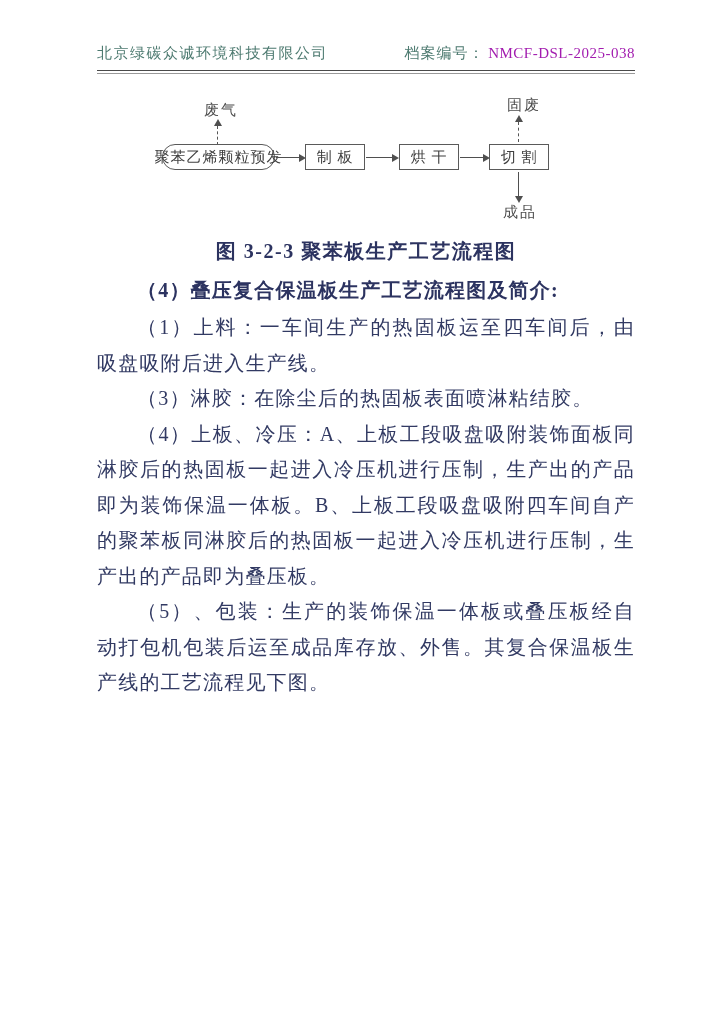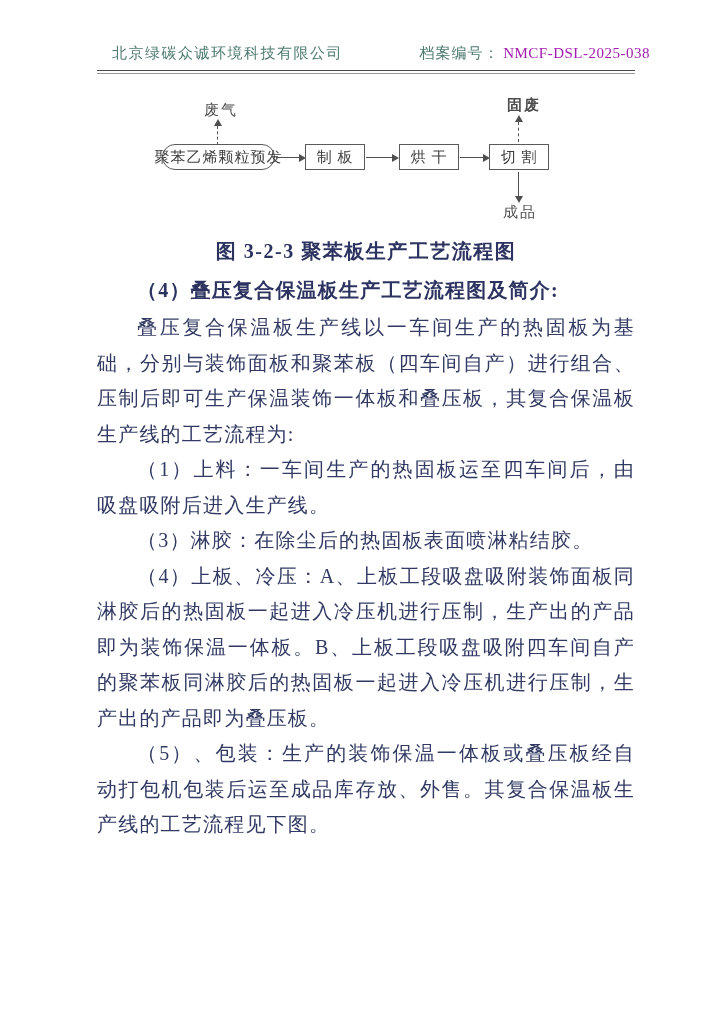--- a/index.html
+++ b/index.html
@@ -9,21 +9,20 @@
     width:723px; height:1024px;
     background:#ffffff;
     font-family:"Liberation Serif","DejaVu Serif",serif;
     overflow:hidden;
   }
   
   .header {
     position:absolute; left:97px; top:44px; width:538px;
     display:flex; justify-content:space-between; align-items:flex-start;
     font-size:15px;
-    margin-left:15px;
   }
   .header .company { color:#4d7a70; letter-spacing:1.5px; }
   .header .archive { white-space:nowrap; }
   .header .archive-label { color:#4d7a70; letter-spacing:1px; }
   .header .archive-number { color:#a21caf; font-family:"Liberation Serif",serif; letter-spacing:0.5px; }
   .header-rule {
     position:absolute; left:97px; top:70px; width:538px; height:4px;
     border-top:1px solid #4a4a4a; border-bottom:1px solid #9a9a9a;
   }
   
@@ -87,31 +86,30 @@
     <span class="arrow-right" style="left:276px; top:157px; width:23px;"></span>
 
     <div class="flow-box" style="left:305px; top:144px; width:60px;font-family:Liberation Serif, serif;">制 板</div>
     <span class="arrow-right" style="left:366px; top:157px; width:26px;"></span>
 
     <div class="flow-box" style="left:399px; top:144px; width:60px;text-align:center;">烘 干</div>
     <span class="arrow-right" style="left:460px; top:157px; width:23px;"></span>
 
     <div class="flow-box" style="left:489px; top:144px; width:60px;">切 割</div>
 
-    <span class="flow-label" style="left:507px; top:96px;font-weight:bold;">固废</span>
+    <span class="flow-label" style="left:507px; top:96px;">固废</span>
     <span class="arrow-up-dashed" style="left:518px; top:122px; height:20px;"></span>
 
     <span class="arrow-down" style="left:518px; top:172px; height:24px;"></span>
     <span class="flow-label" style="left:503px; top:203px;">成品</span>
   </div>
 
   <div class="doc-body">
     <p class="caption">图 3-2-3 聚苯板生产工艺流程图</p>
     <p class="section-heading">（4）叠压复合保温板生产工艺流程图及简介:</p>
-    <p class="para">叠压复合保温板生产线以一车间生产的热固板为基础，分别与装饰面板和聚苯板（四车间自产）进行组合、压制后即可生产保温装饰一体板和叠压板，其复合保温板生产线的工艺流程为:</p>
     <p class="para">（1）上料：一车间生产的热固板运至四车间后，由吸盘吸附后进入生产线。</p>
     <p class="para">（3）淋胶：在除尘后的热固板表面喷淋粘结胶。</p>
     <p class="para">（4）上板、冷压：A、上板工段吸盘吸附装饰面板同淋胶后的热固板一起进入冷压机进行压制，生产出的产品即为装饰保温一体板。B、上板工段吸盘吸附四车间自产的聚苯板同淋胶后的热固板一起进入冷压机进行压制，生产出的产品即为叠压板。</p>
     <p class="para">（5）、包装：生产的装饰保温一体板或叠压板经自动打包机包装后运至成品库存放、外售。其复合保温板生产线的工艺流程见下图。</p>
   </div>
 
 
 </div>
 
 </body></html>

